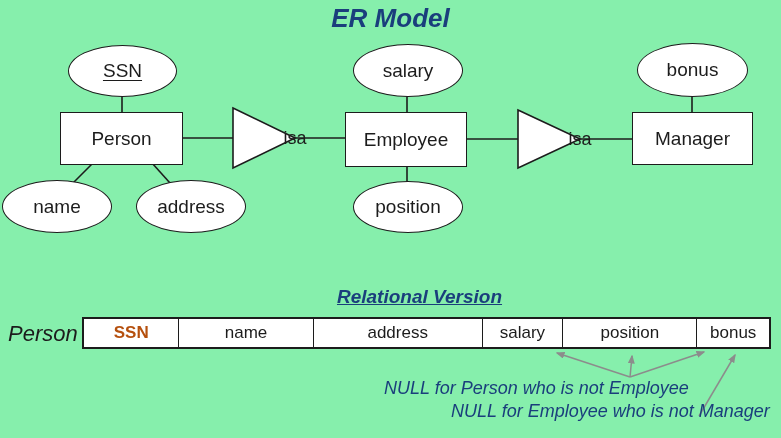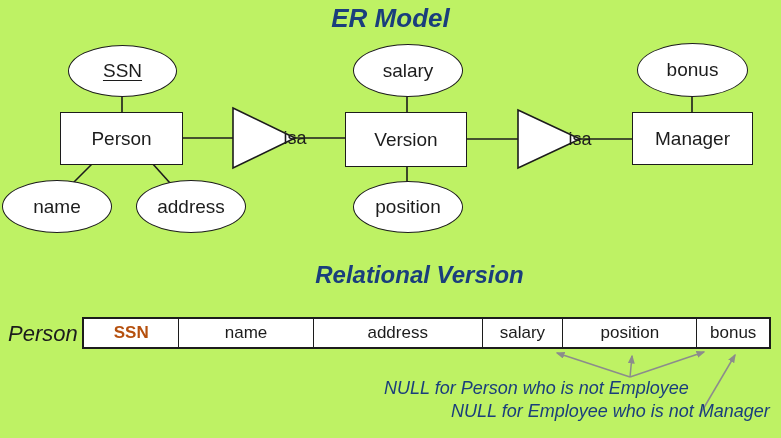--- a/index.html
+++ b/index.html
@@ -1,17 +1,17 @@
 <!DOCTYPE html>
 <html style="--heading: #1a3e7c; --key-column: #b5500e; --arrow: #8c8c8c; --diagram-line: #1c1c1c;"><head>
 <meta charset="utf-8">
 <style>
   html,body{margin:0;padding:0;background:#ffffff;}
   #canvas{
-    position:relative;width:781px;height:438px;background:#bef264;
+    position:relative;width:781px;height:438px;background:#86efac;
     font-family:"Liberation Sans", sans-serif;color:#1c1c1c;overflow:hidden;
   }
   #wires{position:absolute;left:0;top:0;width:781px;height:438px;}
   .diagram-line{stroke:var(--diagram-line,#1c1c1c);stroke-width:1.6;fill:none;}
   .isa-triangle{stroke:var(--diagram-line,#1c1c1c);stroke-width:1.6;fill:#ffffff;}
   .arrow-line{stroke:var(--arrow,#8c8c8c);stroke-width:1.5;fill:none;}
   .arrow-head{fill:var(--arrow,#8c8c8c);}
 
   .ellipse{
     position:absolute;border:1.6px solid var(--diagram-line,#1c1c1c);border-radius:50%;
@@ -24,21 +24,21 @@
   }
   .key-attr{text-decoration:underline;text-underline-offset:3px;}
   .isa-label{
     position:absolute;width:42px;text-align:center;font-size:18px;line-height:22px;margin-left:40px;
   }
   .section-title{
     position:absolute;color:var(--heading,#1a3e7c);font-style:italic;font-weight:bold;
     text-align:center;
   }
   #er-title{left:0;top:3px;width:781px;font-size:26px;}
-  #rel-title{left:58px;top:261px;width:723px;font-size:24px;}
+  #rel-title{left:58px;top:286px;width:723px;font-size:19px;text-decoration:underline;}
 
   #table-name{
     position:absolute;left:8px;top:321px;font-size:22px;font-style:italic;
   }
   #relation-table{
     position:absolute;left:82px;top:317px;width:689px;height:32px;
     display:flex;border:2px solid var(--diagram-line,#1c1c1c);box-sizing:border-box;background:#fff;
   }
   .col-cell{
     display:flex;align-items:center;justify-content:center;font-size:17px;
@@ -110,21 +110,21 @@
     <span>address</span>
   </div>
   <div class="ellipse" style="left:353px;top:181px;width:110px;height:52px;">
     <span>position</span>
   </div>
 
   <div class="entity" style="left:60px;top:112px;width:123px;height:53px;">
     <span>Person</span>
   </div>
   <div class="entity" style="left:345px;top:112px;width:122px;height:55px;">
-    <span>Version</span>
+    <span>Employee</span>
   </div>
   <div class="entity" style="left:632px;top:112px;width:121px;height:53px;">
     <span>Manager</span>
   </div>
 
   <div class="isa-label" style="left:234px;top:127px;">isa</div>
   <div class="isa-label" style="left:519px;top:128px;">isa</div>
 
   <div id="table-name">Person</div>
   <div id="relation-table">

